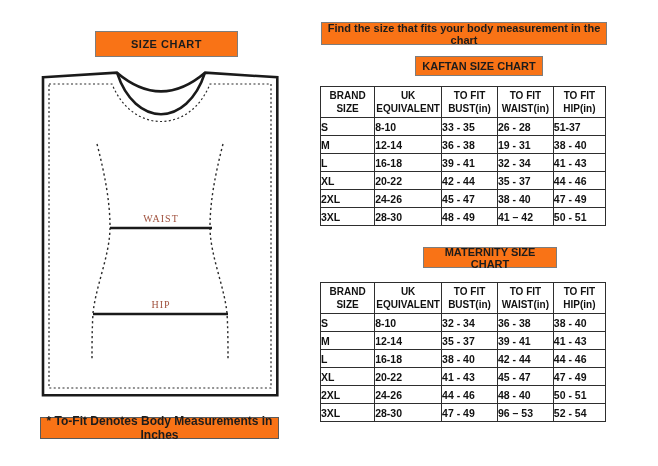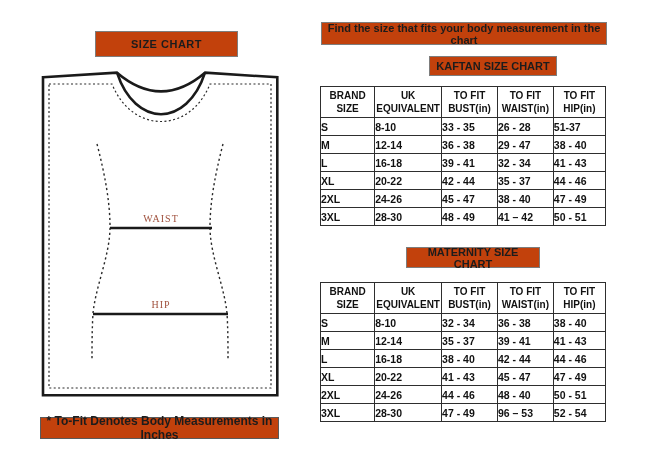--- a/index.html
+++ b/index.html
@@ -1,26 +1,26 @@
 <!DOCTYPE html>
 <html><head>
 <meta charset="utf-8">
 <style>
   html,body{margin:0;padding:0;background:#fff;}
   #page{position:relative;width:658px;height:466px;background:#ffffff;
         font-family:"Liberation Sans",sans-serif;color:#1c1c1c;overflow:hidden;}
 
-  .boxed{position:absolute;border:1px solid #7d7d7d;background:#c2410c;
+  .boxed{position:absolute;border:1px solid #7d7d7d;background:#f97316;
          display:flex;align-items:center;justify-content:center;
          font-weight:bold;text-align:center;}
 
   #left-title{left:95px;top:31px;width:141px;height:24px;font-size:11px;letter-spacing:.5px;}
   #note-box{left:321px;top:22px;width:284px;height:21px;font-size:11px;}
-  #kaftan-title{left:429px;top:56px;width:126px;height:18px;font-size:11px;}
-  #maternity-title{left:406px;top:247px;width:132px;height:19px;font-size:11px;text-align:center;}
+  #kaftan-title{left:415px;top:56px;width:126px;height:18px;font-size:11px;}
+  #maternity-title{left:423px;top:247px;width:132px;height:19px;font-size:11px;text-align:center;}
   #footnote-box{left:40px;top:417px;width:237px;height:20px;font-size:12px;border-color:#5a5a5a;}
 
   #garment-svg{position:absolute;left:40px;top:70px;}
 
   .size-table{position:absolute;width:286px;border-collapse:collapse;table-layout:fixed;
               font-size:10.5px;font-weight:bold;color:#111;}
   #kaftan-table{left:320px;top:86px;}
   #maternity-table{left:320px;top:282px;}
   .size-table col:nth-child(1){width:19%;}
   .size-table col:nth-child(2){width:23.5%;}
@@ -86,21 +86,21 @@
           <td>S</td>
           <td>8-10</td>
           <td>33 - 35</td>
           <td>26 - 28</td>
           <td>51-37</td>
         </tr>
         <tr>
           <td>M</td>
           <td>12-14</td>
           <td>36 - 38</td>
-          <td>29 - 47</td>
+          <td>19 - 31</td>
           <td>38 - 40</td>
         </tr>
         <tr>
           <td>L</td>
           <td>16-18</td>
           <td>39 - 41</td>
           <td>32 - 34</td>
           <td>41 - 43</td>
         </tr>
         <tr>

